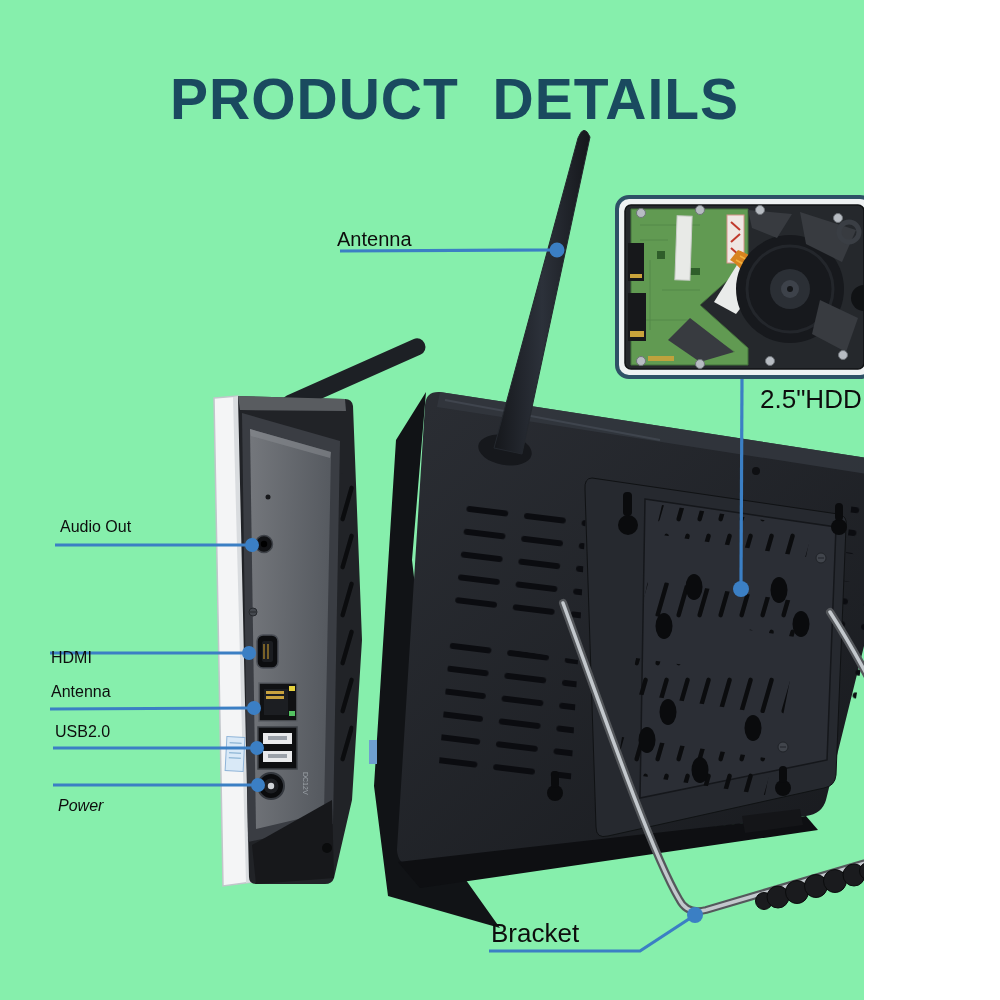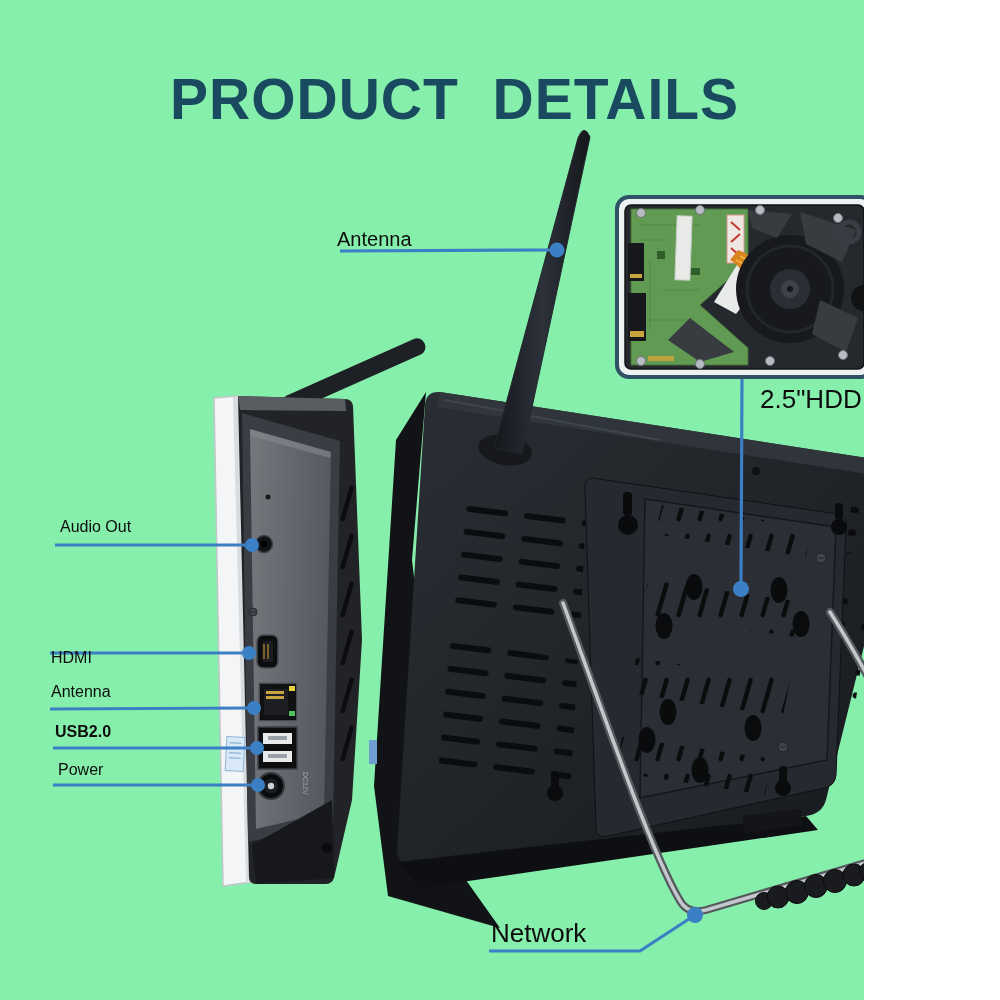--- a/index.html
+++ b/index.html
@@ -290,20 +290,20 @@
   <div class="title">PRODUCT  DETAILS</div>
 
   <div class="lbl s24" style="left:337px;top:220px;">Antenna</div>
 
   <div class="lbl s22" style="left:60px;top:518px;">Audio Out</div>
 
   <div class="lbl s22" style="left:51px;top:627px;margin-top:22px;">HDMI</div>
 
   <div class="lbl s22" style="left:51px;top:683px;">Antenna</div>
 
-  <div class="lbl s22" style="left:55px;top:723px;font-weight:bold;">USB2.0</div>
-
-  <div class="lbl s22" style="left:58px;top:761px;">Power</div>
+  <div class="lbl s22" style="left:55px;top:723px;">USB2.0</div>
+
+  <div class="lbl s22" style="left:58px;top:797px;font-style:italic;">Power</div>
 
   <div class="lbl s26" style="left:760px;top:384px;">2.5"HDD</div>
 
-  <div class="lbl s26" style="left:491px;top:918px;">Network</div>
+  <div class="lbl s26" style="left:491px;top:918px;">Bracket</div>
 </div>
 
 </body></html>

